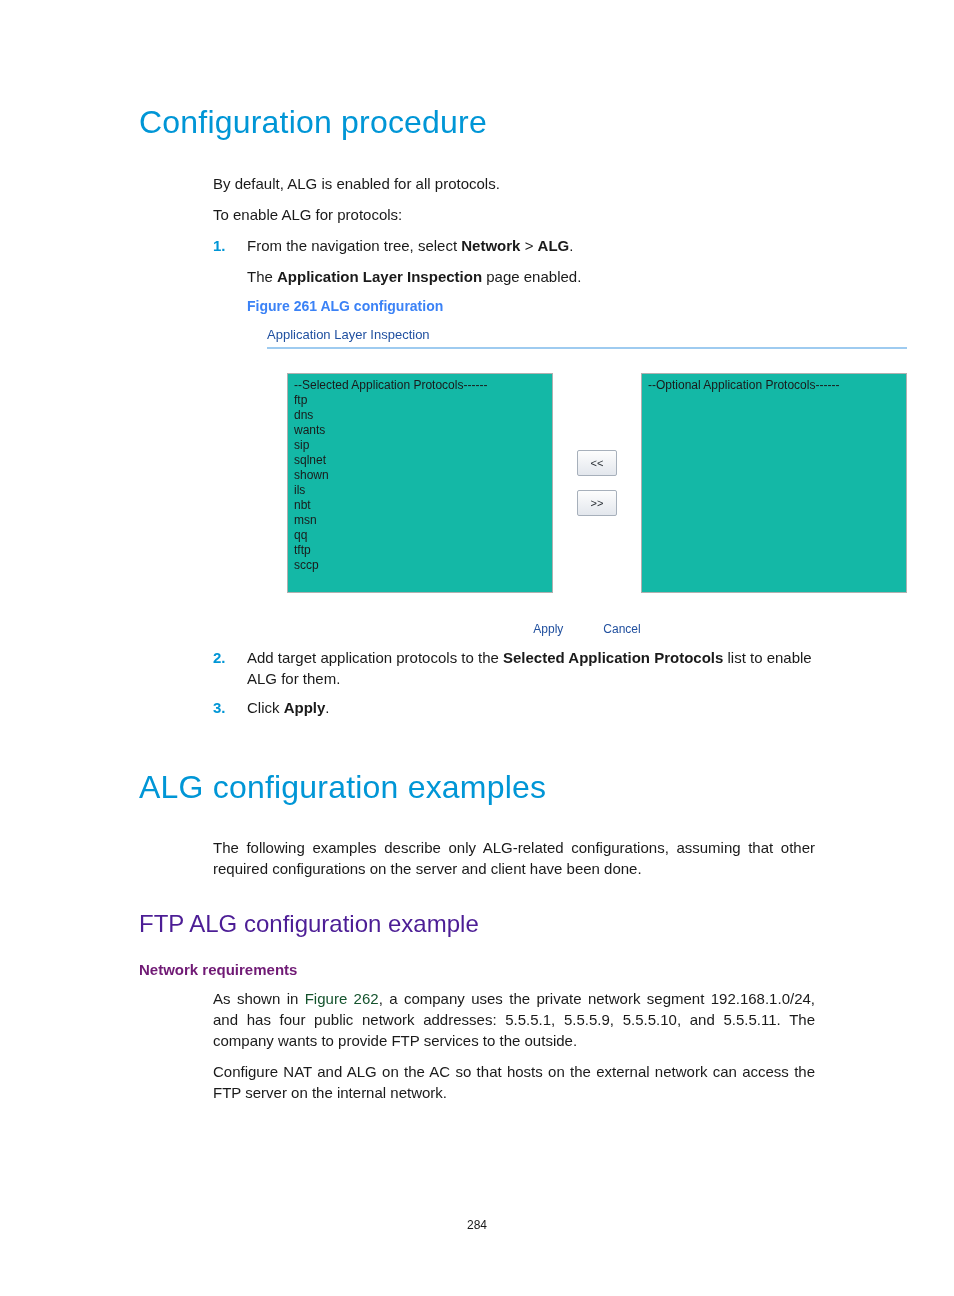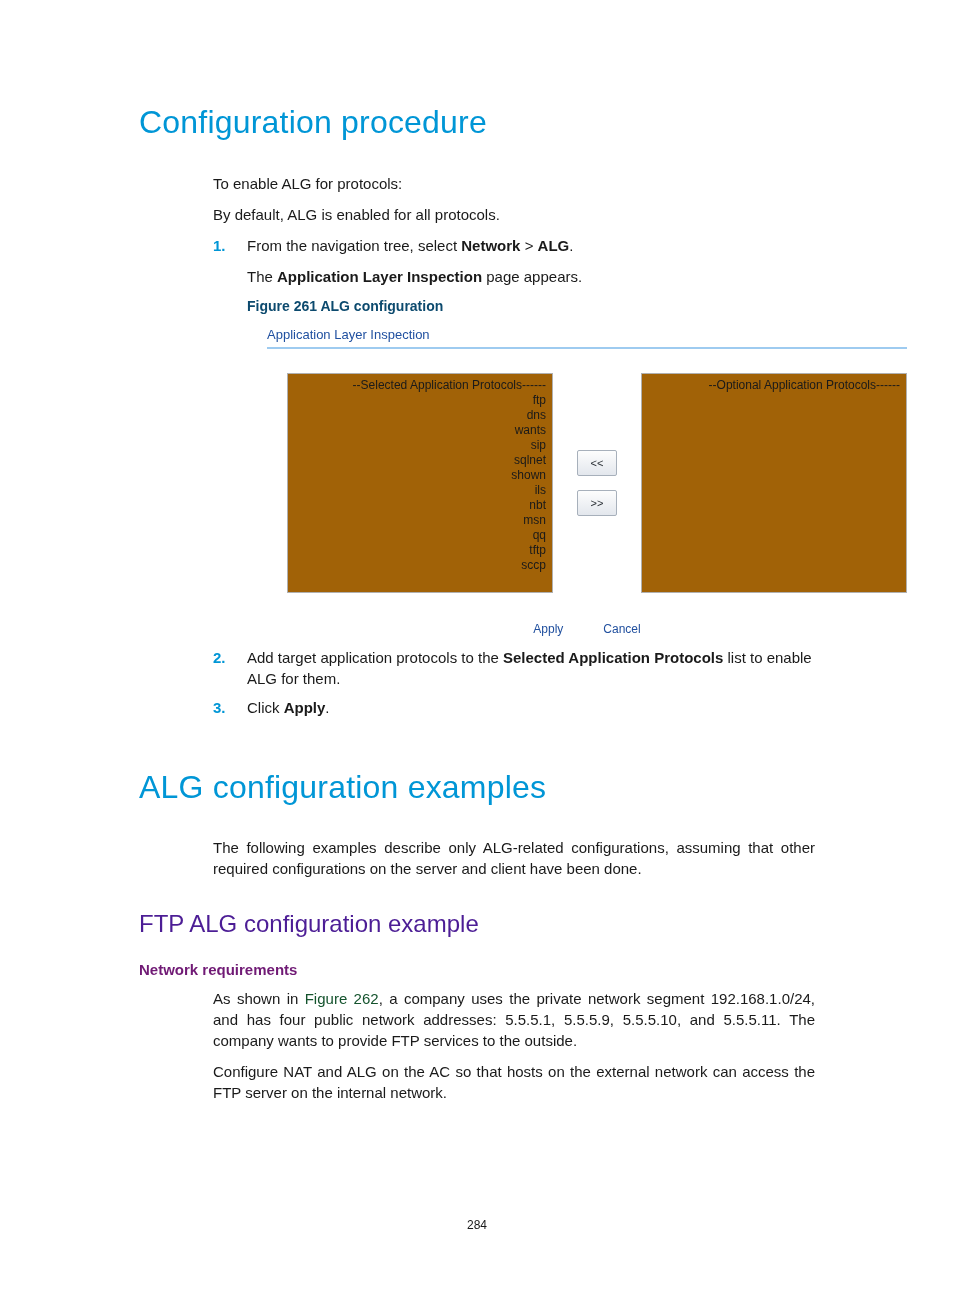--- a/index.html
+++ b/index.html
@@ -57,21 +57,21 @@
     margin: 6px 0 8px 0;
   }
   ol.steps > li > span.num {
     position: absolute;
     left: 0;
     top: 0;
     font-weight: bold;
     color: #0096d6;
   }
   .figcap {
-    color: #0c4a6e;
+    color: #3b82f6;
     font-weight: bold;
     font-size: 14px;
     margin: 10px 0 10px 0;
   }
   .figlink { color: #14532d; }
 
   
   .figure {
     margin: 10px 0 10px 20px;
     width: 640px;
@@ -86,29 +86,28 @@
   }
   .fig-inner {
     display: flex;
     align-items: stretch;
     gap: 12px;
     padding-left: 20px;
   }
   .listbox {
     flex: 1 1 0;
     border: 1px solid #b0b0b0;
-    background: #a16207;
+    background: #14b8a6;
     min-height: 220px;
     padding: 4px 6px;
     box-sizing: border-box;
     font-family: Arial, Helvetica, sans-serif;
     font-size: 12px;
     line-height: 15px;
     overflow: hidden;
-    text-align: right;
   }
   .midcol {
     display: flex;
     flex-direction: column;
     justify-content: center;
     align-items: center;
     gap: 14px;
     padding: 0 12px;
   }
   .arrow-btn {
@@ -147,31 +146,31 @@
   }
 </style>
 </head>
 <body>
 
 <div class="page">
 
   <h1 class="h1">Configuration procedure</h1>
 
   <div class="body-block">
+    <p class="para">By default, ALG is enabled for all protocols.</p>
     <p class="para">To enable ALG for protocols:</p>
-    <p class="para">By default, ALG is enabled for all protocols.</p>
 
     <ol class="steps">
       <li>
         <span class="num">1.</span>
         <span>
           <span>From the navigation tree, select </span><strong>Network</strong><span> &gt; </span><strong>ALG</strong><span>.</span>
         </span>
         <div class="para" style="margin-top:10px">
-          <span>The </span><strong>Application Layer Inspection</strong><span> page appears.</span>
+          <span>The </span><strong>Application Layer Inspection</strong><span> page enabled.</span>
         </div>
         <div class="figcap">Figure 261 ALG configuration</div>
 
         
         <div class="figure">
           <div class="fig-header">Application Layer Inspection</div>
           <div class="fig-inner">
             <div class="listbox">
               <div>--Selected Application Protocols------</div>
               <div>ftp</div>

